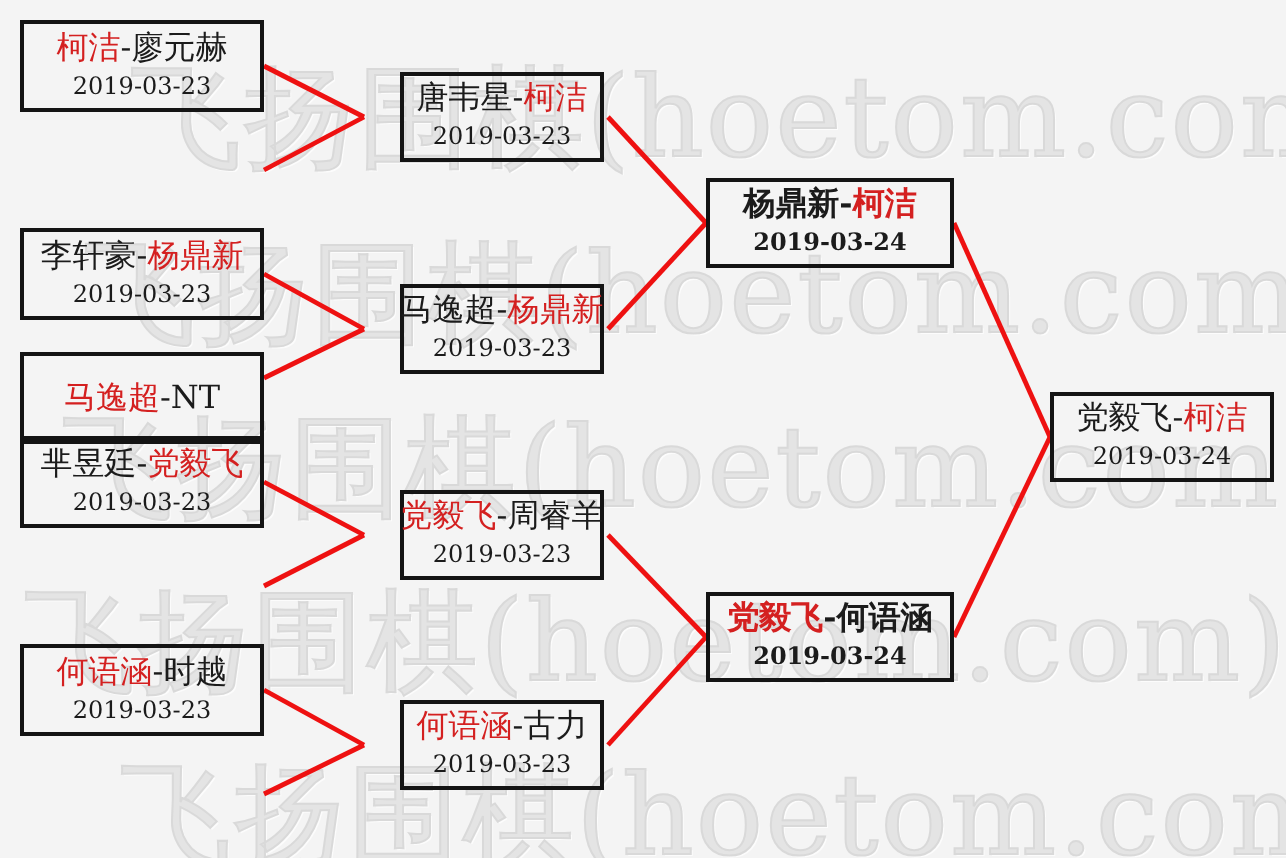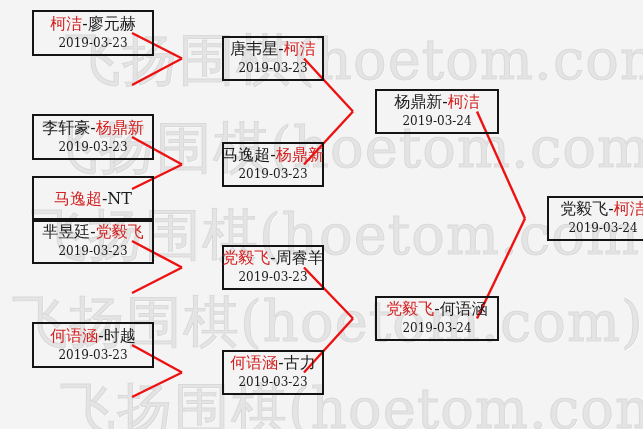--- a/index.html
+++ b/index.html
@@ -23,25 +23,24 @@
   .wm3{left:12px;top:294px;}
   .wm4{left:60px;top:381px;}
   
   #wires{position:absolute;left:0;top:0;z-index:1;}
   
   .box{
     position:absolute;z-index:2;box-sizing:border-box;
     border:2px solid var(--bd,#141414);
     display:flex;flex-direction:column;justify-content:center;align-items:center;
     background:transparent;
-    margin-left:22px;
   }
   .r1{left:10px;width:122px;height:46px;}
   .r2{left:200px;width:102px;height:45px;align-items:center;}
-  .sf{left:353px;width:124px;height:45px;}
+  .sf{left:353px;width:124px;height:45px;font-weight:bold;}
   .fi{left:525px;width:112px;height:45px;}
   #b-r1-0{top:10px}#b-r1-1{top:62px}#b-r1-2{top:114px}#b-r1-3{top:176px}
   #b-r1-4{top:218px}#b-r1-5{top:270px}#b-r1-6{top:322px}#b-r1-7{top:374px}
   #b-r2-0{top:36px}#b-r2-1{top:142px}#b-r2-2{top:245px}#b-r2-3{top:350px}
   #b-sf-0{top:89px}#b-sf-1{top:296px}
   #b-f-0{top:196px}
   .name{font-size:16px;line-height:20px;color:var(--tx,#1b1b1b);white-space:nowrap;}
   .name .red{color:var(--win,#d42020);}
   .date{font-size:12px;line-height:19px;color:var(--tx,#1b1b1b);white-space:nowrap;}
   .date:empty{display:none;}

